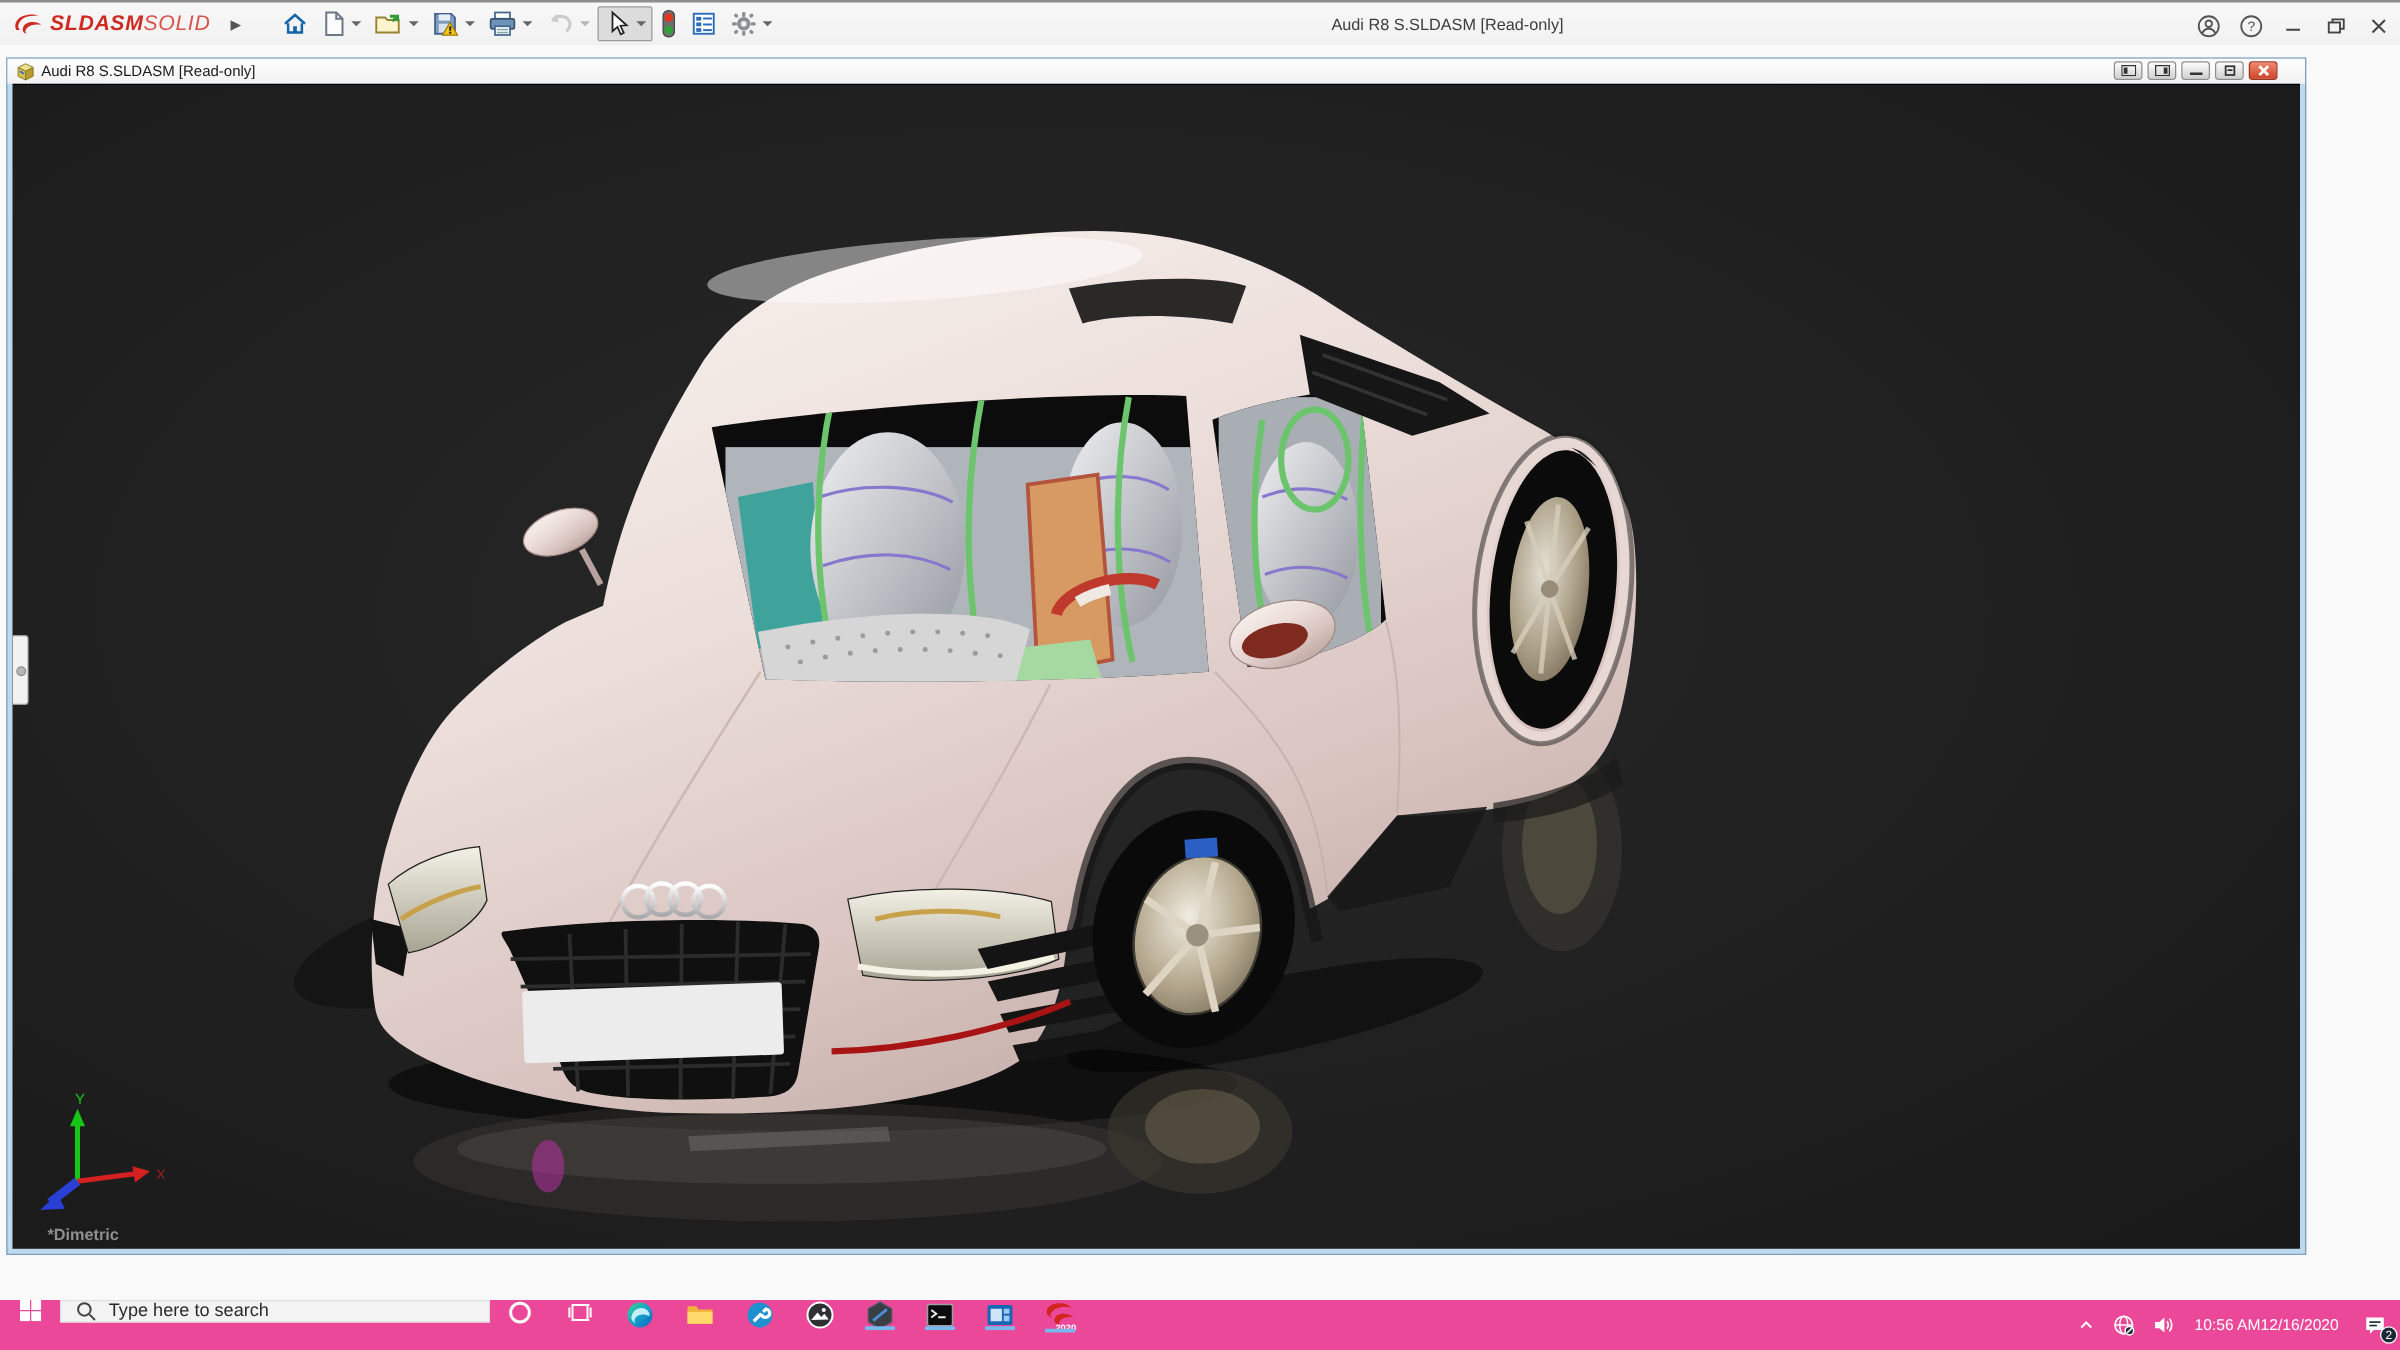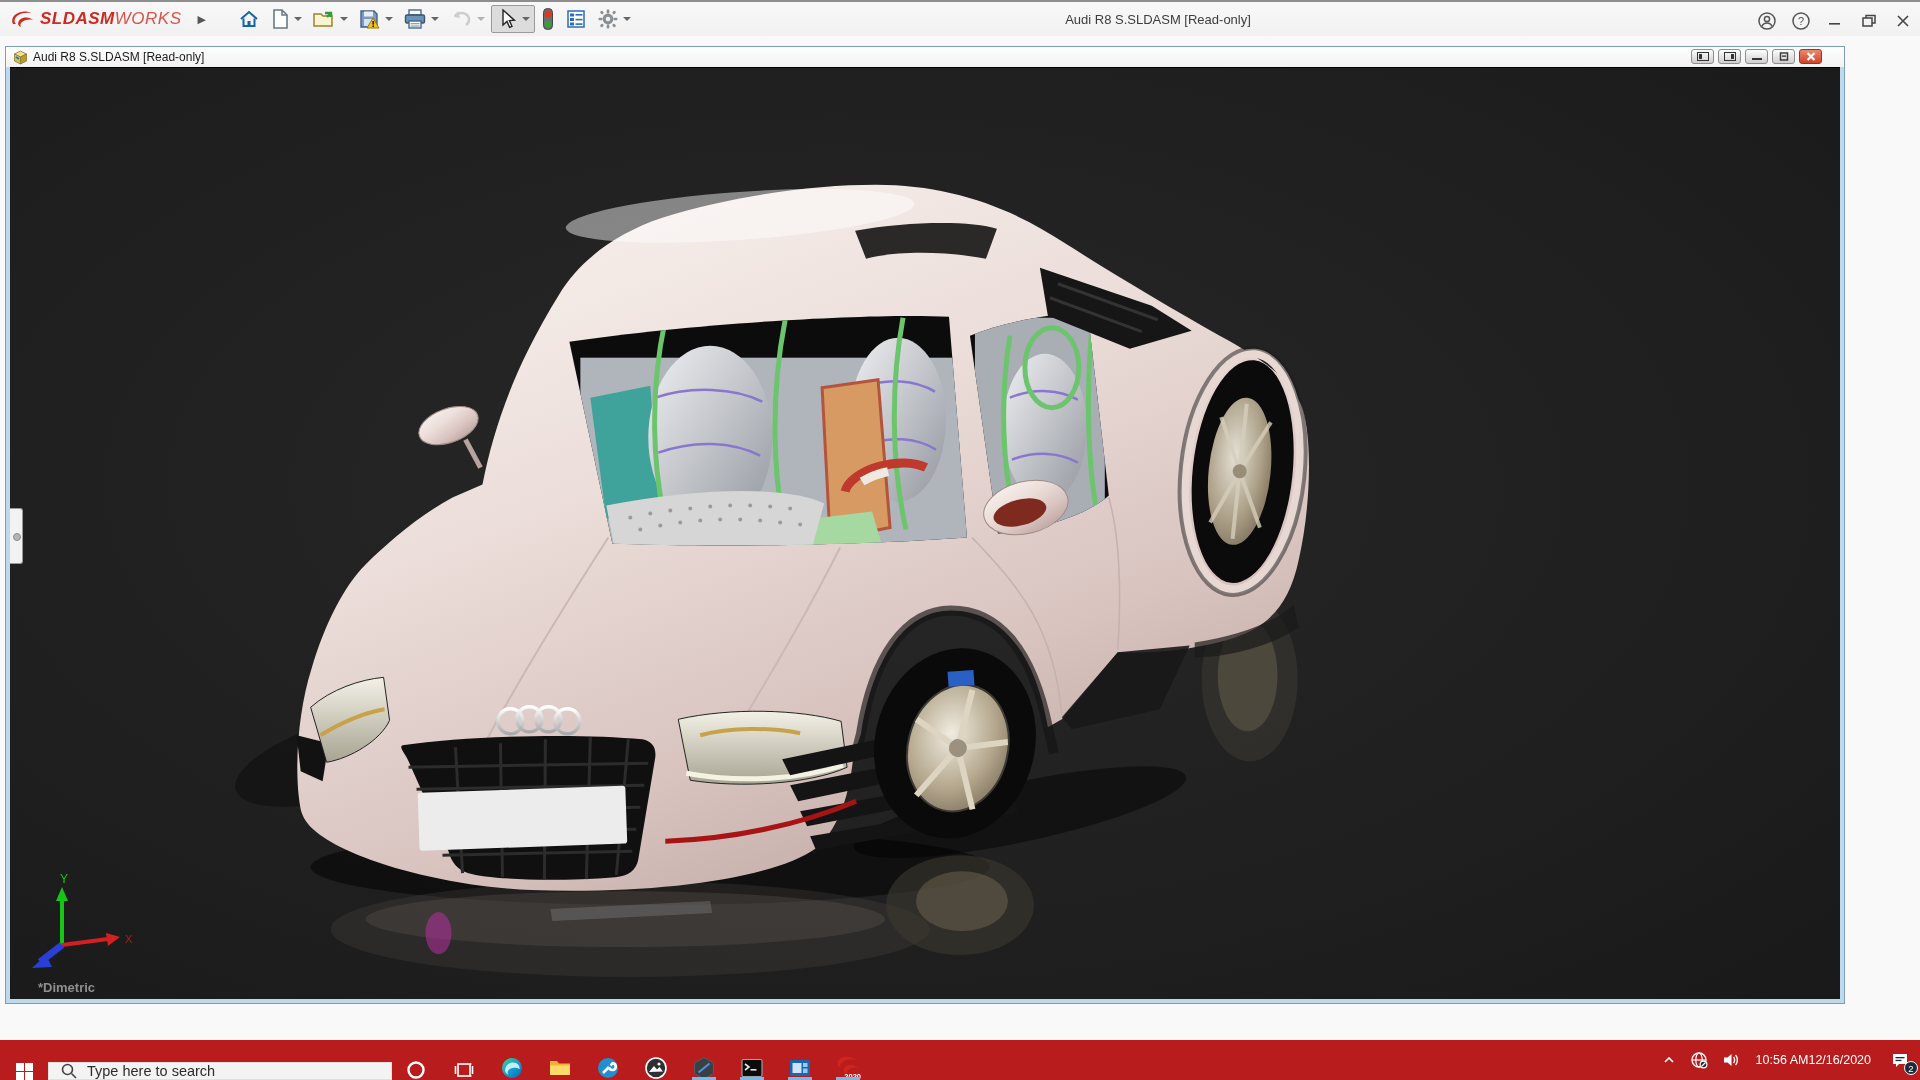--- a/index.html
+++ b/index.html
@@ -45,21 +45,21 @@
   .car-svg { position:absolute; left:0; top:0; width:100%; height:100%; }
   .fm-tab { position:absolute; left:0; top:440px; width:13px; height:56px;
     background:#f2f2f2; border:1px solid #9a9a9a; border-left:none; border-radius:0 3px 3px 0; }
   .fm-tab::after { content:""; position:absolute; left:3px; top:24px; width:6px; height:6px;
     border-radius:50%; background:#b5b5b5; border:1px solid #8c8c8c; }
   .triad { position:absolute; left:14px; bottom:26px; }
   .orient-label { position:absolute; left:28px; bottom:4px; font-size:13px; font-weight:bold; color:#8f8f8f; }
 
   
   .taskbar { position:absolute; left:0; bottom:0; width:1920px; height:40px;
-    background:#b91c1c; display:flex; align-items:flex-end; }
+    background:#ec4899; display:flex; align-items:flex-start; }
   .tb-start { width:48px; display:flex; align-items:center; justify-content:center; }
   .tb-search { width:344px; background:#f3f3f3; border:1px solid #e0e0e0;
     display:flex; align-items:center; padding-left:12px; gap:10px; }
   .tb-search input { border:none; outline:none; background:transparent; font-size:14.5px;
     width:270px; font-family:"Liberation Sans",sans-serif; color:#111; }
   .tb-search input::placeholder { color:#2b2b2b; }
   .tb-icon { width:48px; display:flex; align-items:center; justify-content:center; position:relative; }
   .running::after { content:""; position:absolute; bottom:0; left:12px; width:24px; height:3px; background:#76b9ed; }
   .tray { margin-left:auto; display:flex; align-items:center; }
   .tray-item { height:40px; display:flex; align-items:center; justify-content:center; padding:0 7px; position:relative;}
@@ -72,21 +72,21 @@
 <body>
 
 <div class="app">
 
   <div class="titlebar">
     <div class="brand">
       <svg width="26" height="22" viewBox="0 0 26 22">
         <path d="M3 16 C1 12 3 7 8 5 C13 3 18 3 21 5 C16 4 10 5 7 8 C4 11 4 14 6 16 Z" fill="#cf2a21"></path>
         <path d="M9 18 C7 15 9 11 13 10 C17 9 21 10 23 12 C19 11 14 12 12 14 C10 16 10 17 11 19 Z" fill="#cf2a21"></path>
       </svg>
-      <span class="brand-text"><b>SLDASM</b><span class="lt">WORKS</span></span>
+      <span class="brand-text"><b>SLDASM</b><span class="lt">SOLID</span></span>
     </div>
     <span class="flyout-arrow">▶</span>
 
     <div class="tools">
       <div class="tb-item">
         <svg width="22" height="22" viewBox="0 0 22 22">
           <path d="M3 11 L11 4 L19 11" fill="none" stroke="#1565a8" stroke-width="2"></path>
           <path d="M5.5 10.5 V18 H16.5 V10.5" fill="none" stroke="#1565a8" stroke-width="2"></path>
           <rect x="9.5" y="13" width="3" height="5" fill="#1565a8"></rect>
         </svg>

